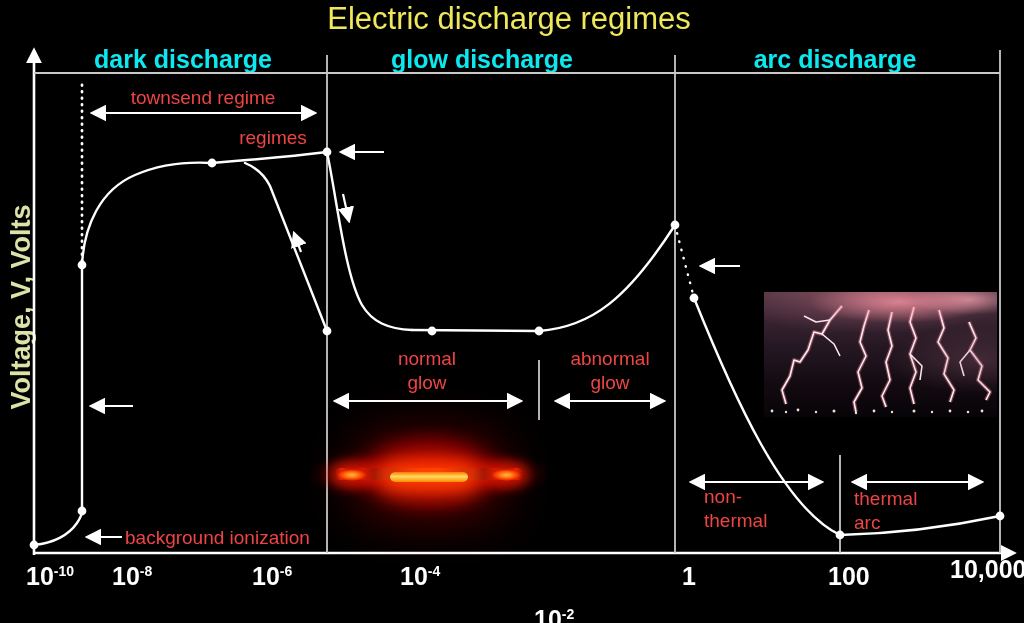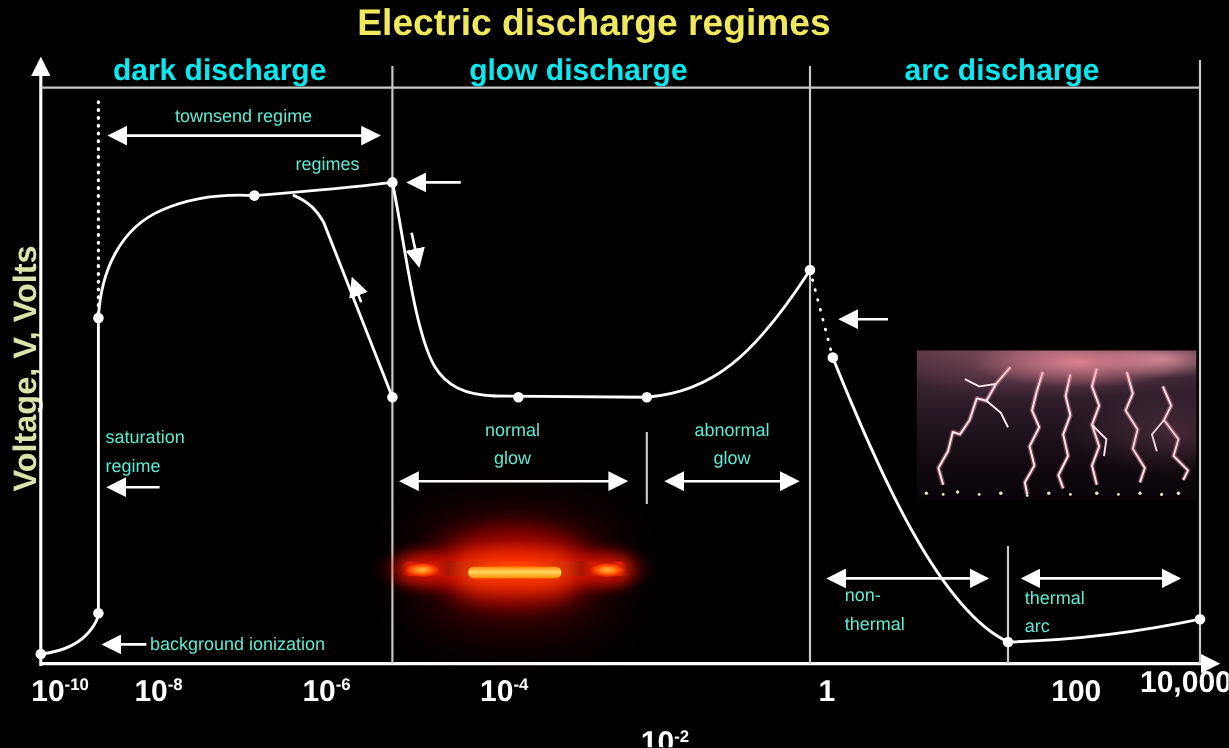--- a/index.html
+++ b/index.html
@@ -1,27 +1,27 @@
 <!DOCTYPE html>
 <html style="--yellow: #f0e85c; --cyan: #0ae8f0; --palegreen: #dce3a8;"><head>
 <meta charset="utf-8">
 <style>
   html,body{margin:0;padding:0;background:#000;}
   .stage{position:relative;width:1024px;height:623px;background:#000;overflow:hidden;
          font-family:"Liberation Sans",sans-serif;}
-  .title{position:absolute;left:0;top:1px;width:990px;text-align:center;
-         color:var(--yellow,#f0e85c);font-size:31px;font-weight:bold;}
+  .title{position:absolute;left:14px;top:1px;width:990px;text-align:center;
+         color:var(--yellow,#f0e85c);font-size:31px;font-weight:normal;}
   .region-label{position:absolute;top:45px;transform:translateX(-50%);
          color:var(--cyan,#0ae8f0);font-size:25px;font-weight:bold;white-space:nowrap;}
   .y-label{position:absolute;left:-178px;top:291px;width:400px;height:32px;text-align:center;
          transform:rotate(-90deg);color:var(--palegreen,#dce3a8);
          font-size:27px;font-weight:bold;}
   .x-label{position:absolute;left:0;top:590px;width:990px;text-align:center;
          color:var(--palegreen,#dce3a8);font-size:28px;font-weight:bold;}
-  .annot{position:absolute;color:#5eead4;font-size:15px;line-height:24px;white-space:pre-line;}
+  .annot{position:absolute;color:#ef4444;font-size:19px;line-height:24px;white-space:pre-line;}
   .annot.center{transform:translateX(-50%);text-align:center;}
   .xtick{position:absolute;top:562px;color:#fff;font-size:25px;font-weight:bold;white-space:nowrap;}
   .xtick sup{font-size:14px;vertical-align:9px;font-weight:bold;}
   svg#plot{position:absolute;left:0;top:0;}
   .curve{fill:none;stroke:#fff;stroke-width:2.4;stroke-linecap:round;}
   .divider{stroke:#c9c9c9;stroke-width:1.8;}
   .axis{stroke:#fff;stroke-width:2.6;}
   .arrow{stroke:#fff;stroke-width:2.2;}
   .dotline{stroke:#fff;stroke-width:2.8;stroke-linecap:round;}
   .dot{fill:#fff;stroke:none;}
@@ -122,40 +122,38 @@
       <circle cx="432" cy="331" r="4.4" class="dot"></circle>
       <circle cx="539" cy="331" r="4.4" class="dot"></circle>
       <circle cx="675" cy="225" r="4.4" class="dot"></circle>
       <circle cx="694" cy="298" r="4.4" class="dot"></circle>
       <circle cx="840" cy="535" r="4.4" class="dot"></circle>
       <circle cx="1000" cy="516" r="4.4" class="dot"></circle>
     </svg>
 
   <div class="annot center" style="left:203px;top:86px;">townsend regime</div>
   <div class="annot center" style="left:273px;top:126px;">regimes</div>
-  <div class="annot" style="left:88px;top:353px;">saturation
-regime</div>
   <div class="annot" style="left:125px;top:526px;">background ionization</div>
   <div class="annot center" style="left:427px;top:347px;">normal
 glow</div>
   <div class="annot center" style="left:610px;top:347px;">abnormal
 glow</div>
   <div class="annot" style="left:704px;top:485px;">non-
 thermal</div>
   <div class="annot" style="left:854px;top:487px;">thermal
 arc</div>
 
   <div id="xticks">
       <div class="xtick" style="left: 14px; margin-left: 12px;"><span>10</span><sup>-10</sup></div>
       <div class="xtick" style="left: 112px;"><span>10</span><sup>-8</sup></div>
       <div class="xtick" style="left: 252px; text-align: center;"><span>10</span><sup>-6</sup></div>
       <div class="xtick" style="left: 400px;"><span>10</span><sup>-4</sup></div>
       <div class="xtick" style="left: 534px; margin-top: 43px;"><span>10</span><sup>-2</sup></div>
       <div class="xtick" style="left: 682px;"><span>1</span></div>
-      <div class="xtick" style="left: 828px; margin-left: 48px;"><span>100</span></div>
+      <div class="xtick" style="left: 828px;"><span>100</span></div>
       <div class="xtick" style="left: 950px; top: 555px;"><span>10,000</span></div>
     </div>
 
   <div class="tube-photo">
     <div class="tube-halo"></div>
     <div class="tube-body"></div>
     <div class="tube-end left"></div>
     <div class="tube-end right"></div>
     <div class="tube-core"></div>
   </div>

